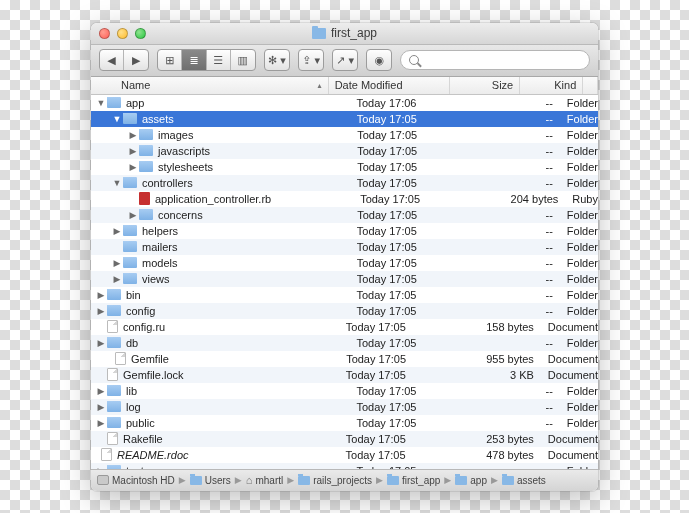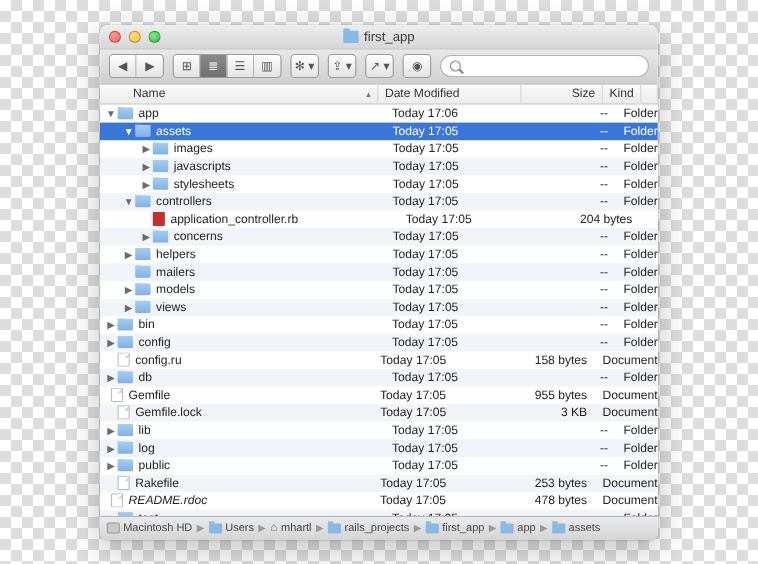--- a/index.html
+++ b/index.html
@@ -63,21 +63,21 @@
   .mag::after{content:"";position:absolute;width:5px;height:1.5px;background:#888;transform:rotate(45deg);right:-4px;bottom:-1px;}
 
   .header {
     height: 18px; display:flex; background:linear-gradient(#fafafa,#ececec);
     border-bottom:1px solid #c4c4c4; font-size:11px; color:#333;
   }
   .header > div{display:flex;align-items:center;padding:0 6px;border-right:1px solid #d6d6d6;}
   .col-name{width:272px; padding-left:30px !important;}
   .col-date{width:140px;text-align:right;}
   .col-size{width:80px; justify-content:flex-end;}
-  .col-kind{flex:1;}
+  .col-kind{flex:1;margin-left:28px;}
   .sort-ind{margin-left:auto;font-size:8px;color:#777;}
 
   .list { flex:1; overflow:auto; }
   .row {
     height:16px; display:flex; align-items:center; font-size:11px; color:#222;
   }
   .row:nth-child(even){background:#f1f5fa;}
   .row.selected{background:#3a76d8 !important; color:#fff;}
   .row .c-name{width:272px; display:flex; align-items:center; overflow:hidden; white-space:nowrap;}
   .row .c-date{width:140px; padding-left:6px;}
@@ -225,20 +225,21 @@
         <div class="c-kind">Folder</div>
       </div>
       <div class="row">
         <div class="c-name" style="padding-left: 38px;">
           <span class="tri"></span>
           <span class="ruby-icon"></span>
           <span>application_controller.rb</span>
         </div>
         <div class="c-date">Today 17:05</div>
         <div class="c-size">204 bytes</div>
+        <div class="c-kind">Ruby</div>
       </div>
       <div class="row">
         <div class="c-name" style="padding-left: 38px;">
           <span class="tri">▶</span>
           <span class="fld-icon"></span>
           <span>concerns</span>
         </div>
         <div class="c-date">Today 17:05</div>
         <div class="c-size">--</div>
         <div class="c-kind">Folder</div>
@@ -317,21 +318,21 @@
         <div class="c-name" style="padding-left: 6px;">
           <span class="tri">▶</span>
           <span class="fld-icon"></span>
           <span>db</span>
         </div>
         <div class="c-date">Today 17:05</div>
         <div class="c-size">--</div>
         <div class="c-kind">Folder</div>
       </div>
       <div class="row">
-        <div class="c-name" style="padding-left: 0;">
+        <div class="c-name" style="padding-left: 14px;">
           <span class="tri"></span>
           <span class="doc-icon"></span>
           <span>Gemfile</span>
         </div>
         <div class="c-date">Today 17:05</div>
         <div class="c-size">955 bytes</div>
         <div class="c-kind">Document</div>
       </div>
       <div class="row">
         <div class="c-name" style="padding-left: 6px;">

